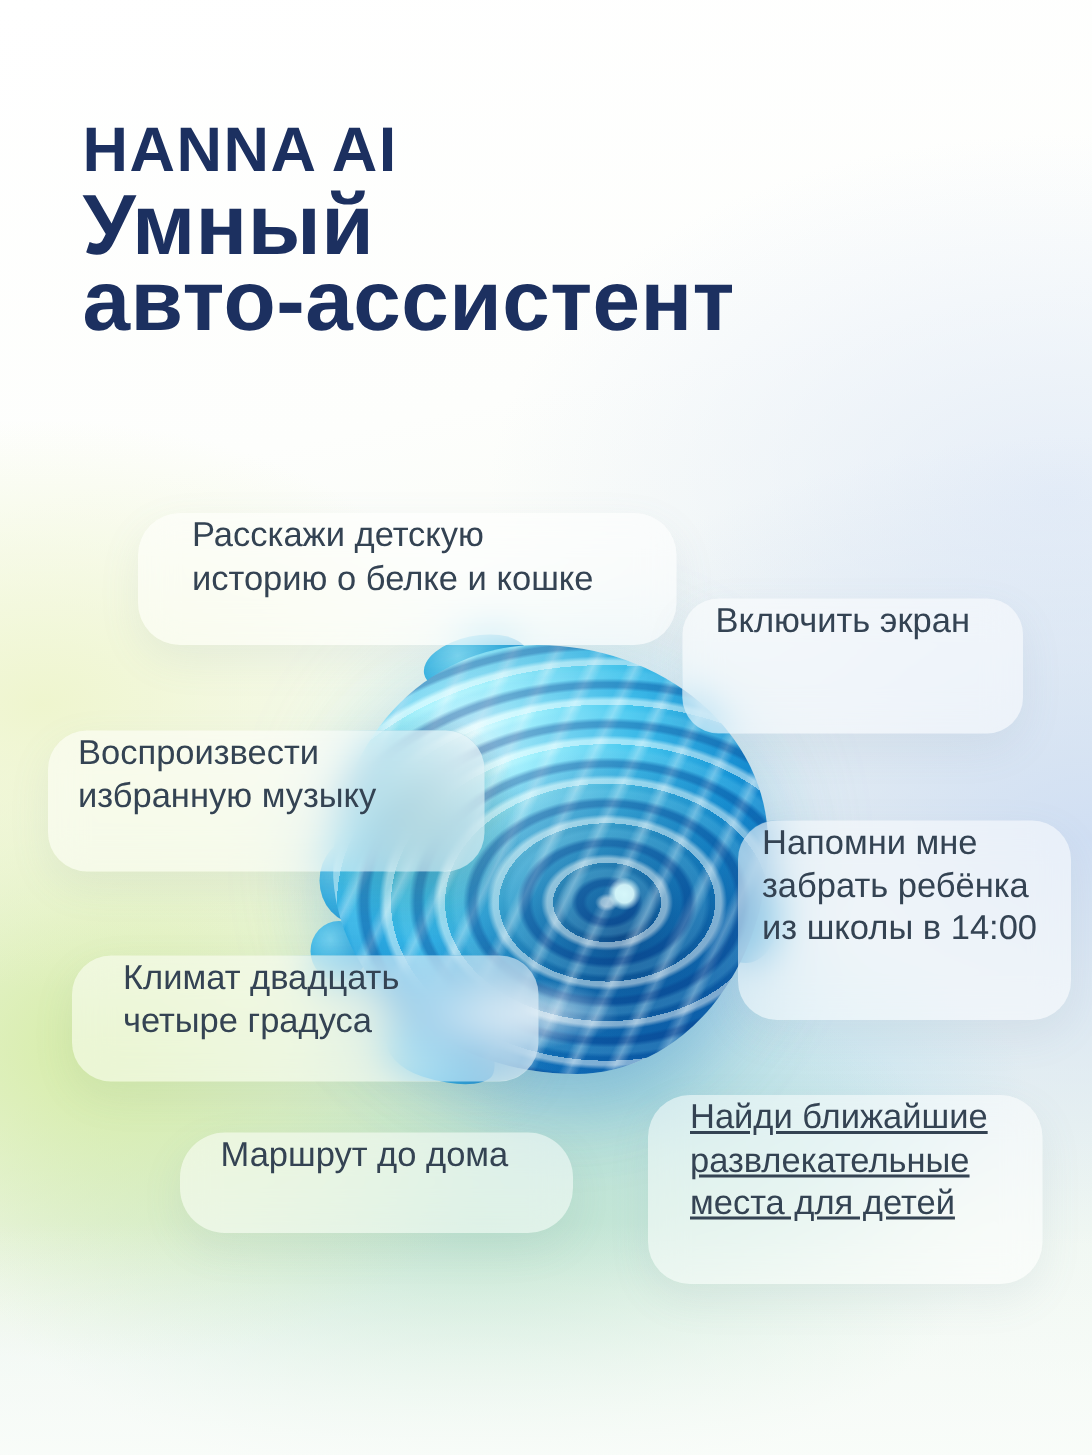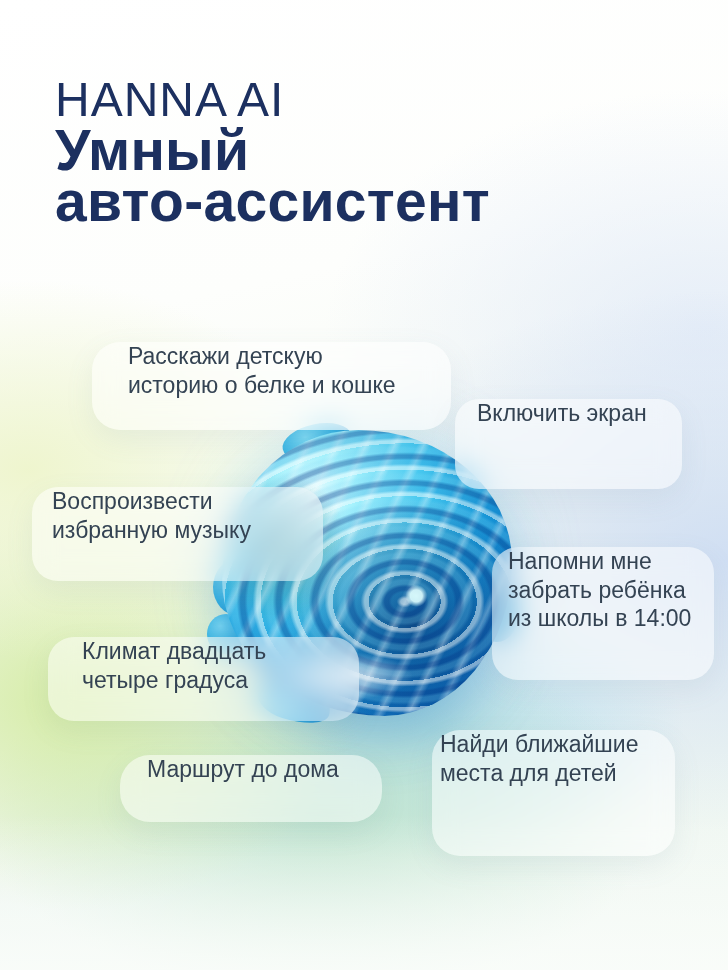--- a/index.html
+++ b/index.html
@@ -14,21 +14,21 @@
       radial-gradient(ellipse 290px 210px at 70px 700px, rgba(211,235,160,.92) 0%, rgba(211,235,160,0) 100%),
       radial-gradient(ellipse 340px 180px at 320px 815px, rgba(181,224,199,.85) 0%, rgba(181,224,199,0) 100%),
       radial-gradient(ellipse 250px 130px at 435px 730px, rgba(168,218,238,.8) 0%, rgba(168,218,238,0) 100%),
       radial-gradient(ellipse 430px 270px at 728px 560px, rgba(206,221,243,.95) 0%, rgba(206,221,243,0) 100%),
       radial-gradient(ellipse 380px 240px at 705px 330px, rgba(226,235,248,.85) 0%, rgba(226,235,248,0) 100%),
       linear-gradient(168deg, #ffffff 0%, #fdfefc 30%, #f4f9f1 58%, #eef6f1 80%, #f3f9f4 100%);
   }
 
   
   .title-block{position:absolute;left:55px;top:74px;color:#1c3060;}
-  .brand{font-size:48px;line-height:51px;font-weight:400;letter-spacing:1px;}
+  .brand{font-size:42px;line-height:51px;font-weight:700;letter-spacing:1px;}
   .title-line{font-size:57px;line-height:51px;font-weight:700;letter-spacing:.3px;}
 
   
   .orb{position:absolute;left:222px;top:430px;width:290px;height:286px;}
   .orb-core{
     position:absolute;inset:0;
     border-radius:47% 53% 44% 56% / 52% 46% 54% 48%;
     background:
       radial-gradient(ellipse 34% 12% at 42% 86%, rgba(255,255,255,.85) 0%, rgba(255,255,255,0) 70%),
       radial-gradient(circle 11px at 67% 58%, rgba(224,255,255,.95) 0%, rgba(224,255,255,.9) 55%, rgba(224,255,255,0) 100%),
@@ -63,21 +63,21 @@
     box-shadow:0 10px 28px rgba(110,140,155,.10);
     display:flex;flex-direction:column;justify-content:flex-start;
     font-size:23px;line-height:28.5px;color:#344353;
   }
   .card-story  {left:92px; top:342px; width:323px;height:88px; border-radius:28px;padding-left:36px;}
   .card-screen {left:455px;top:399px; width:205px;height:90px; border-radius:24px;padding-left:22px;}
   .card-music  {left:32px; top:487px; width:271px;height:94px; border-radius:26px;padding-left:20px;}
   .card-remind {left:492px;top:547px; width:206px;height:133px;border-radius:26px;padding-left:16px;}
   .card-climate{left:48px; top:637px; width:277px;height:84px; border-radius:26px;padding-left:34px;}
   .card-route  {left:120px;top:755px; width:235px;height:67px; border-radius:30px;padding-left:27px;}
-  .card-places {left:432px;top:730px; width:235px;height:126px;border-radius:28px;padding-left:8px;}
+  .card-places {left:432px;top:730px; width:235px;height:126px;border-radius:28px;padding-left:28px;text-decoration:underline;}
 </style>
 </head>
 <body>
 
 <div id="stage">
 
   <div class="title-block">
     <div class="brand">HANNA AI</div>
     <div class="title-line">Умный</div>
     <div class="title-line">авто-ассистент</div>
@@ -116,16 +116,17 @@
     <div>Климат двадцать</div>
     <div>четыре градуса</div>
   </div>
 
   <div class="card card-route">
     <div>Маршрут до дома</div>
   </div>
 
   <div class="card card-places">
     <div>Найди ближайшие</div>
+    <div>развлекательные</div>
     <div>места для детей</div>
   </div>
 
 </div>
 
 </body></html>

